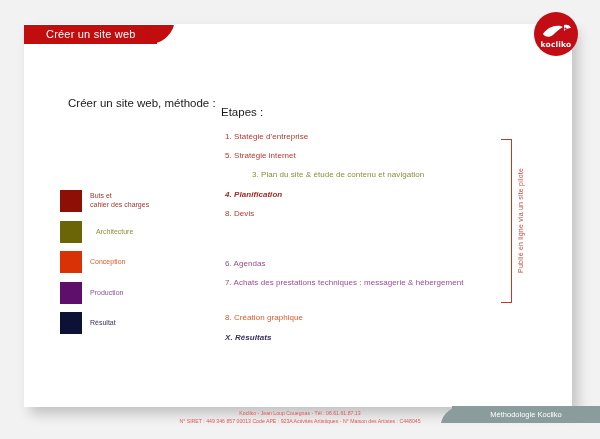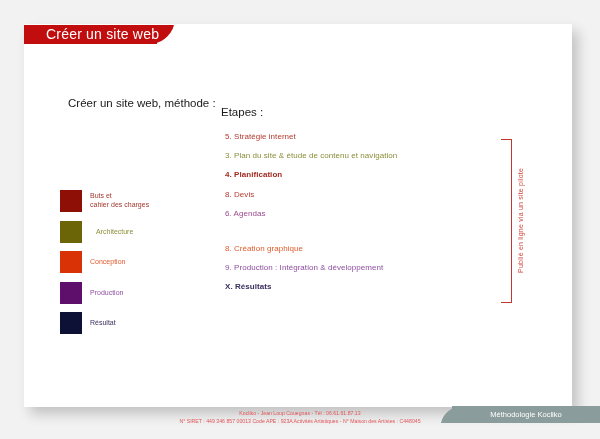--- a/index.html
+++ b/index.html
@@ -34,21 +34,21 @@
 
   
   .top-banner {
     position: absolute;
     left: 24px;
     top: 25px;
     height: 19px;
     width: 133px;
     background: #c10d0d;
     color: #ffffff;
-    font-size: 14px;
+    font-size: 11px;
     line-height: 19px;
     padding-left: 22px;
     box-sizing: border-box;
     letter-spacing: 0.2px;
     white-space: nowrap;
     z-index: 6;
   }
   .top-banner::after {
     content: "";
     position: absolute;
@@ -128,20 +128,21 @@
   }
   .step-item {
     font-size: 8px;
     line-height: 10px;
     height: 19.2px;
     white-space: nowrap;
     letter-spacing: 0.05px;
   }
   .step-item.bold {
     font-weight: bold;
+    font-style: italic;
   }
 
   
   .legend {
     position: absolute;
     left: 60px;
     top: 190px;
   }
   .legend-row {
     position: relative;
@@ -251,32 +252,43 @@
 <body>
 
 <div id="page-root">
 
   <div class="slide-card"></div>
 
   <div class="top-banner">
     <span class="top-banner-label">Créer un site web</span>
   </div>
 
+  <div class="logo-wrap">
+    <div class="logo-circle">
+      <svg class="logo-svg" width="44" height="44" viewBox="0 0 44 44">
+        <path d="M9 22 C14 14, 24 12, 29 15 C25 17, 22 20, 19 23 C15 26, 11 25, 9 22 Z" fill="#ffffff"></path>
+        <path d="M30 13 C33 12, 36 13, 37 16 C34 16, 32 17, 30 19 Z" fill="#ffffff"></path>
+        <circle cx="31.5" cy="16.5" r="1.1" fill="#c30d15"></circle>
+      </svg>
+      <div class="logo-word">kocliko</div>
+    </div>
+  </div>
 
   <div class="main-title">Créer un site web, méthode :</div>
   <div class="sub-title">Etapes :</div>
 
   <div class="steps">
+      <div class="step-item" style="color: rgb(181, 57, 47);">1. Statégie d'entreprise</div>
       <div class="step-item" style="color: rgb(181, 57, 47);">5. Stratégie internet</div>
-      <div class="step-item" style="color: rgb(138, 143, 58);">3. Plan du site &amp; étude de contenu et navigation</div>
+      <div class="step-item" style="color: rgb(138, 143, 58); margin-left: 27px;">3. Plan du site &amp; étude de contenu et navigation</div>
       <div class="step-item bold" style="color: rgb(163, 44, 34);">4. Planification</div>
       <div class="step-item" style="color: rgb(181, 57, 47);">8. Devis</div>
-      <div class="step-item" style="color: rgb(155, 74, 142);">6. Agendas</div>
+      <div class="step-item" style="color: rgb(155, 74, 142); margin-top: 31px;">6. Agendas</div>
+      <div class="step-item" style="color: rgb(155, 74, 142);">7. Achats des prestations techniques : messagerie &amp; hébergement</div>
       <div class="step-item" style="color: rgb(224, 90, 43); margin-top: 16px;">8. Création graphique</div>
-      <div class="step-item" style="color: rgb(141, 78, 158);">9. Production : Intégration &amp; développement</div>
       <div class="step-item bold" style="color: rgb(58, 47, 94);">X. Résultats</div>
     </div>
 
   <div class="legend">
       <div class="legend-row">
         <div class="legend-swatch" style="background: rgb(142, 15, 5);"></div>
         <div class="legend-label two-line" style="color: rgb(163, 58, 48);">Buts et<br>cahier des charges</div>
       </div>
       <div class="legend-row">
         <div class="legend-swatch" style="background: rgb(107, 101, 8);"></div>

